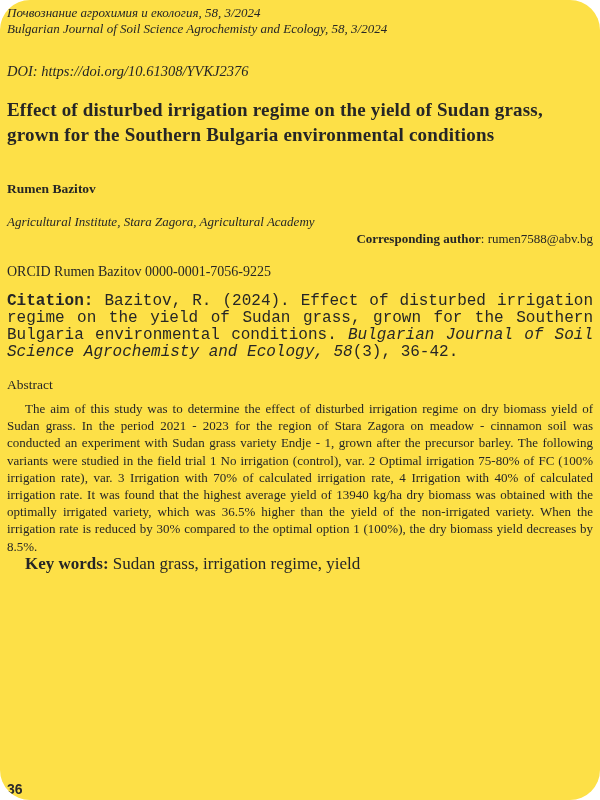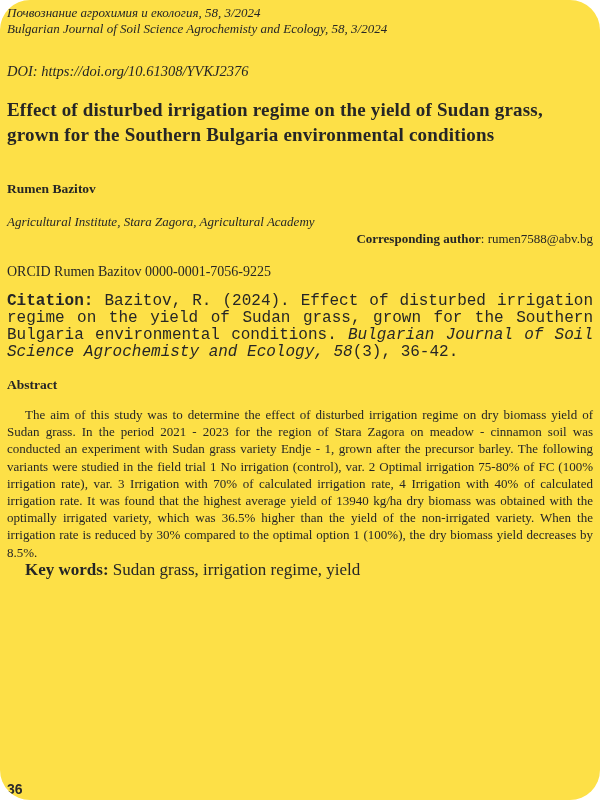--- a/index.html
+++ b/index.html
@@ -66,24 +66,24 @@
     margin: 13px 0 0 0;
     font-size: 16px;
     line-height: 17px;
     text-align: justify;
     font-family: Liberation Mono, monospace;
   }
   .abs-head {
     margin-top: 16px;
     font-size: 13.5px;
     line-height: 16px;
-    font-weight: bold;
+    font-weight: normal;
   }
   p.abs-body {
-    margin: 13px 0 0 0;
+    margin: 7px 0 0 0;
     font-size: 13px;
     line-height: 17.2px;
     text-align: justify;
     text-indent: 18px;
   }
   p.keywords {
     margin: 0;
     font-size: 17px;
     line-height: 17.2px;
     text-indent: 18px;

